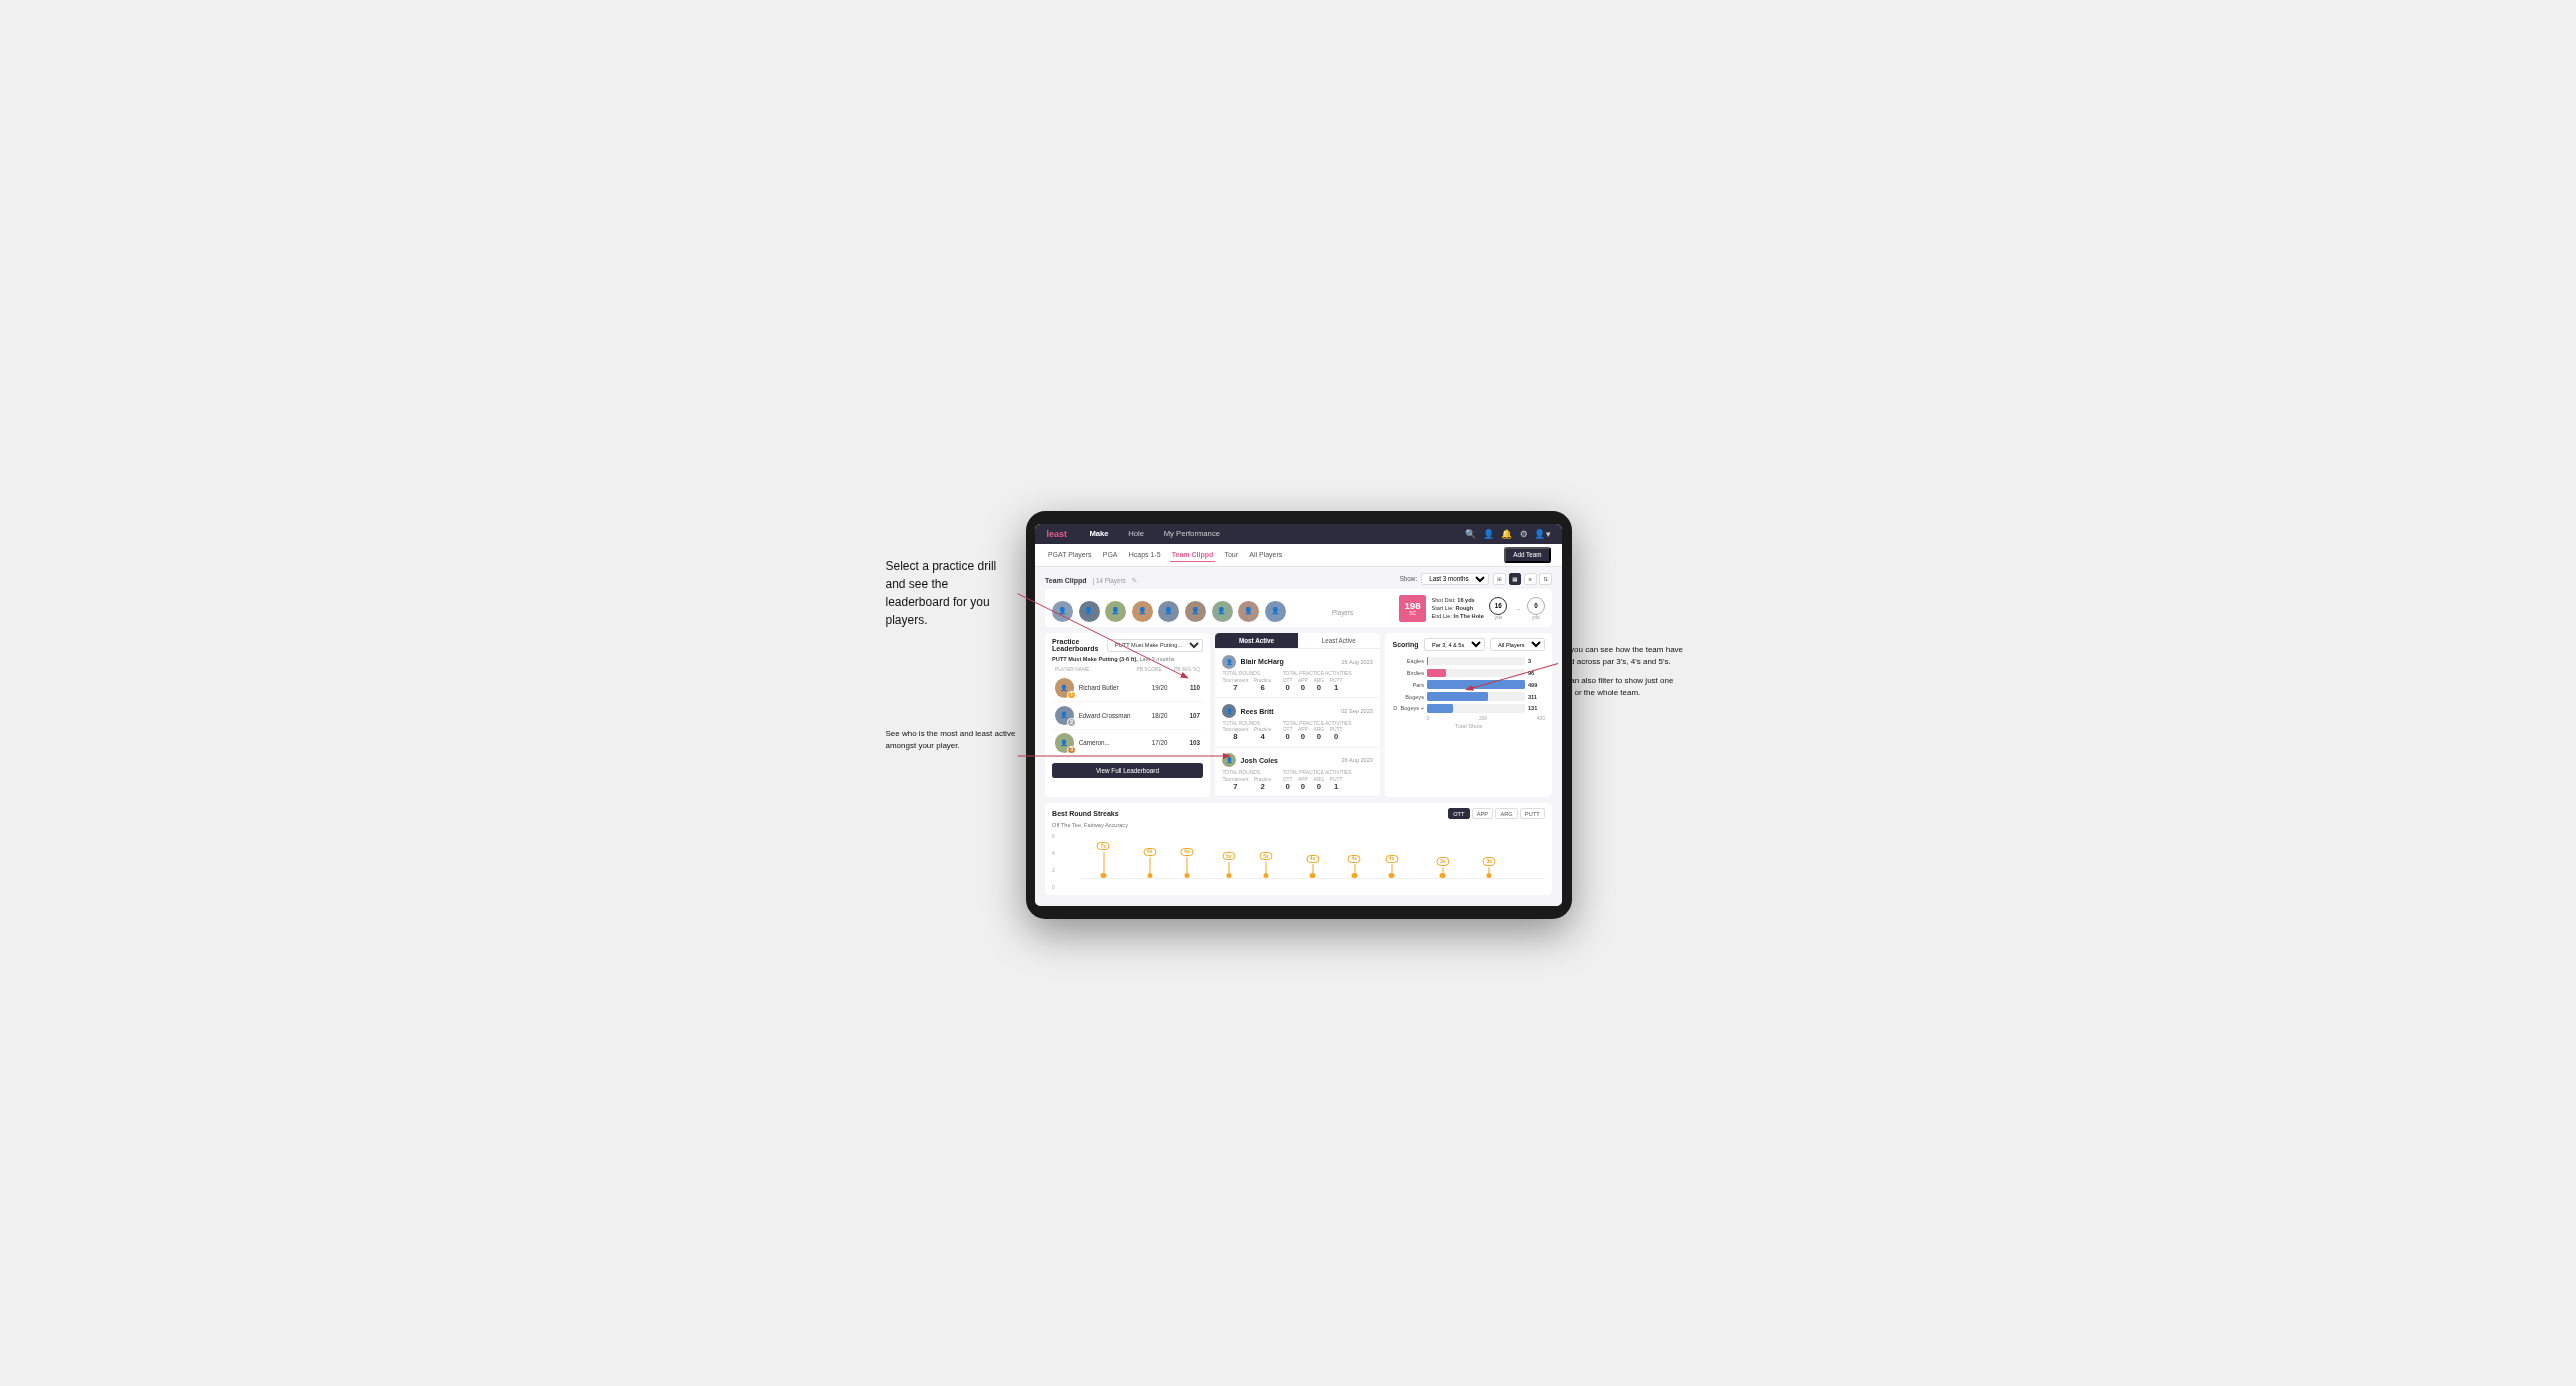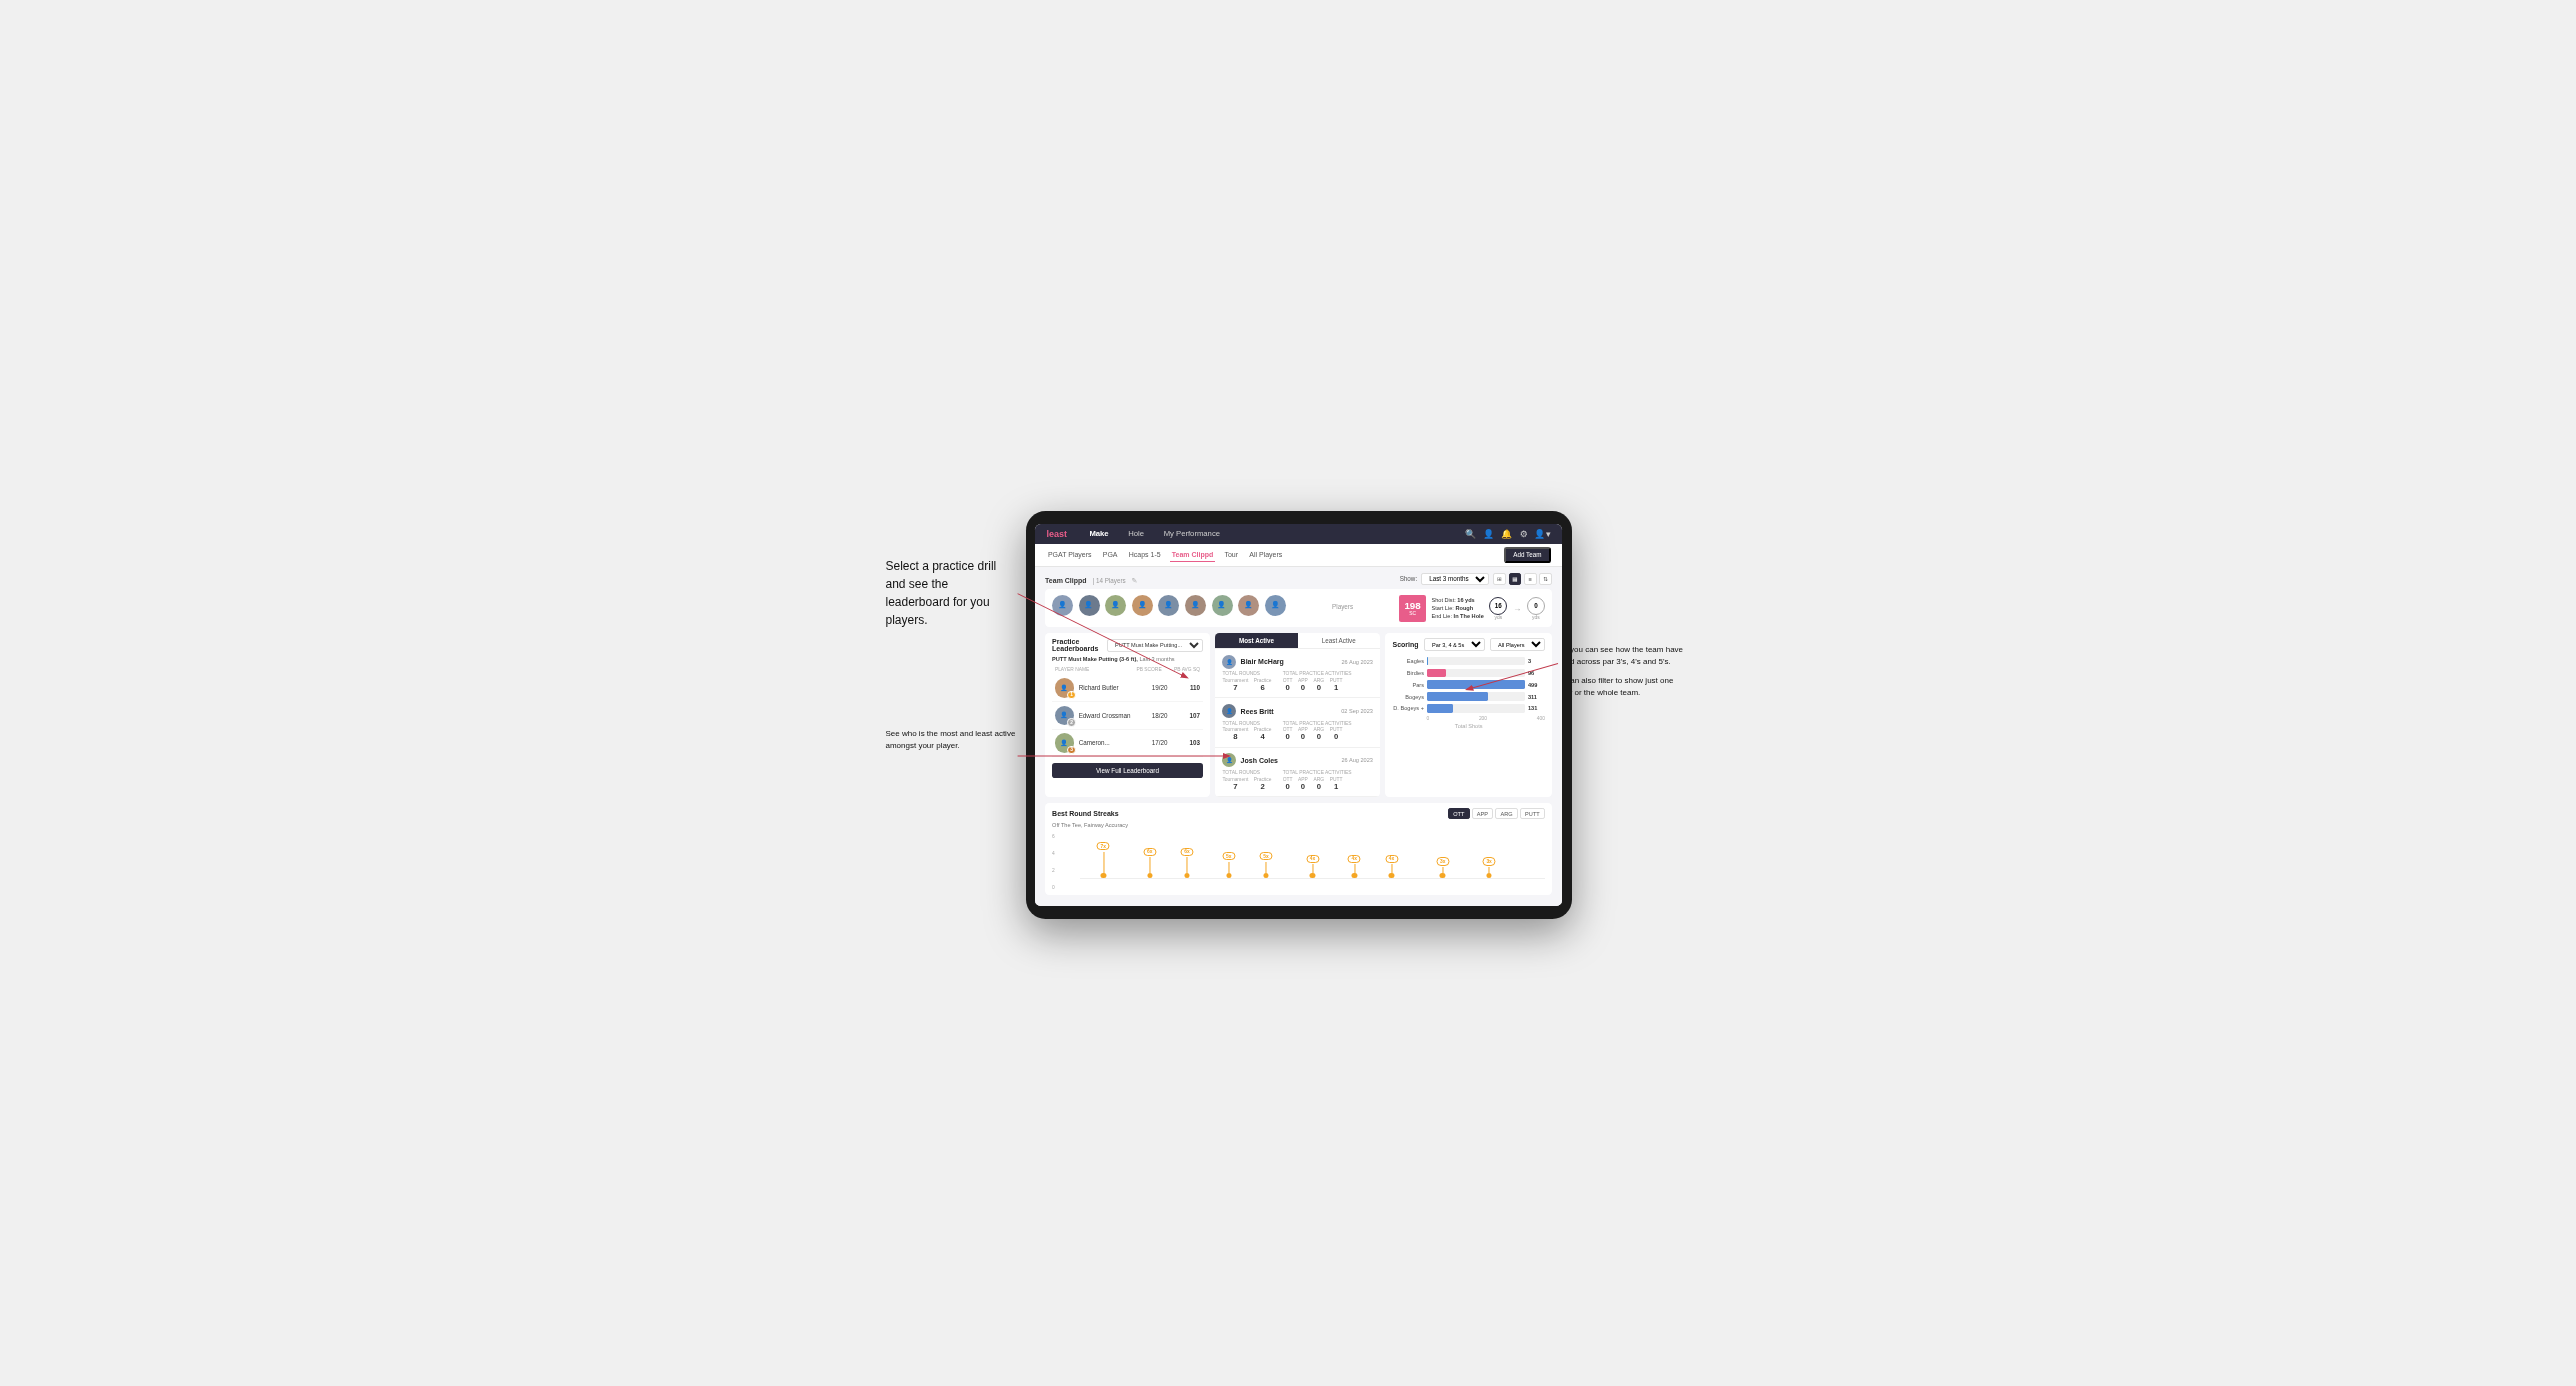--- a/index.html
+++ b/index.html
@@ -128,21 +128,21 @@
     }
     .view-icon.active { background: #2c2c3e; color: #fff; border-color: #2c2c3e; }
 
     
     .players-row {
       background: #fff;
       border-radius: 4.2px;
       padding: 5.6px 7px;
       margin-bottom: 5.6px;
       display: flex;
-      align-items: flex-start;
+      align-items: flex-end;
       gap: 5.6px;
     }
     .player-avatar {
       width: 21px; height: 21px;
       border-radius: 50%;
       background: #ddd;
       overflow: hidden;
       display: flex; align-items: center; justify-content: center;
       font-size: 7px; color: #888;
     }

